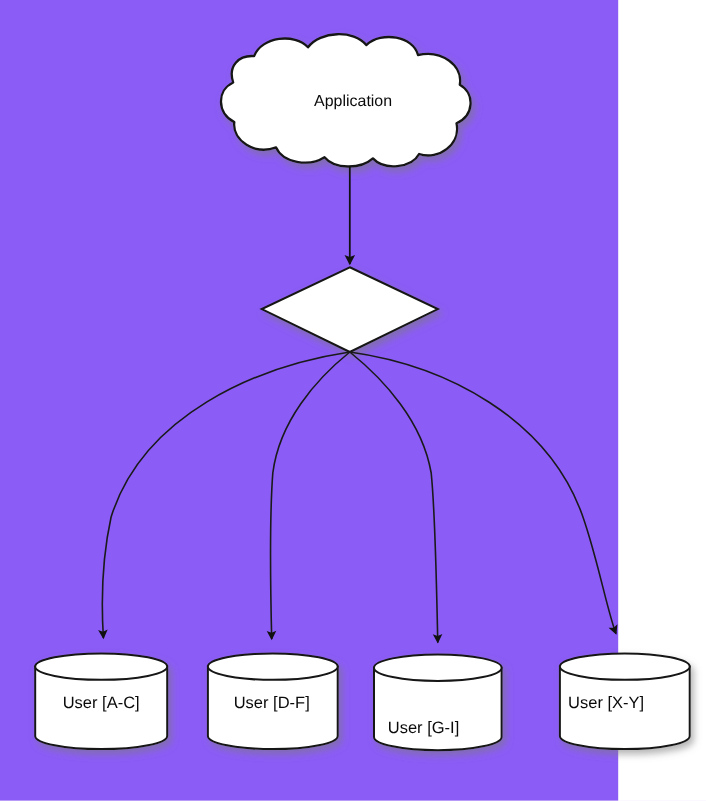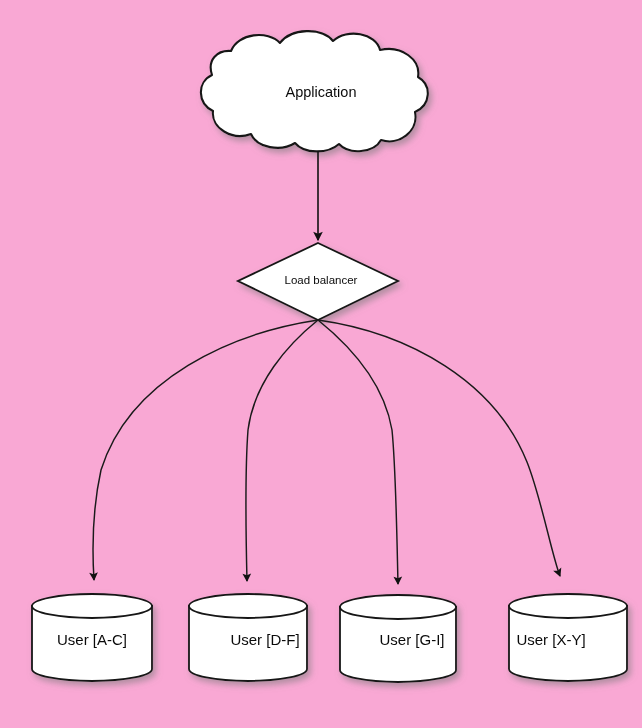--- a/index.html
+++ b/index.html
@@ -10,23 +10,23 @@
   }
   body {
     width: 642px;
     height: 728px;
     font-family: "Liberation Sans", "DejaVu Sans", sans-serif;
     -webkit-font-smoothing: antialiased;
     overflow: hidden;
   }
   #diagram-canvas {
     position: relative;
-    width: 642px;
+    width: 562px;
     height: 728px;
-    background: #f9a8d4;
+    background: #8b5cf6;
   }
   #diagram-svg {
     position: absolute;
     left: 0;
     top: 0;
     width: 642px;
     height: 728px;
     display: block;
   }
   .node-label {
@@ -55,22 +55,22 @@
     top: 186px;
     text-align: left;
     width: 200px;
   }
   .label-db {
     font-size: 15px;
     top: 631px;
     width: 130px;
   }
   .db-0 { left: 27px; }
-  .db-1 { left: 200px; }
-  .db-2 { left: 347px; }
+  .db-1 { left: 182px; }
+  .db-2 { left: 320px; margin-top: 22px; }
   .db-3 { left: 486px; }
 </style>
 </head>
 <body>
 
 <div id="diagram-canvas">
 
   <svg id="diagram-svg" viewBox="0 0 642 728" xmlns="http://www.w3.org/2000/svg">
     <defs>
       <filter id="soft-shadow" x="-30%" y="-30%" width="180%" height="180%">
@@ -136,21 +136,20 @@
       <g filter="url(#soft-shadow)">
         <path d="M 509 606 L 509 669 A 59 12 0 0 0 627 669 L 627 606 Z" fill="#ffffff" stroke="#171717" stroke-width="1.8"></path>
         <ellipse cx="568" cy="606" rx="59" ry="12" fill="#ffffff" stroke="#171717" stroke-width="1.8"></ellipse>
       </g>
     </g>
   </svg>
 
   <div class="node-label label-cloud">Application</div>
 
 
-  <div class="node-label label-diamond">Load balancer</div>
 
   <div class="node-label label-db db-0">User [A-C]</div>
 
   <div class="node-label label-db db-1">User [D-F]</div>
 
   <div class="node-label label-db db-2">User [G-I]</div>
 
   <div class="node-label label-db db-3">User [X-Y]</div>
 
 </div>

